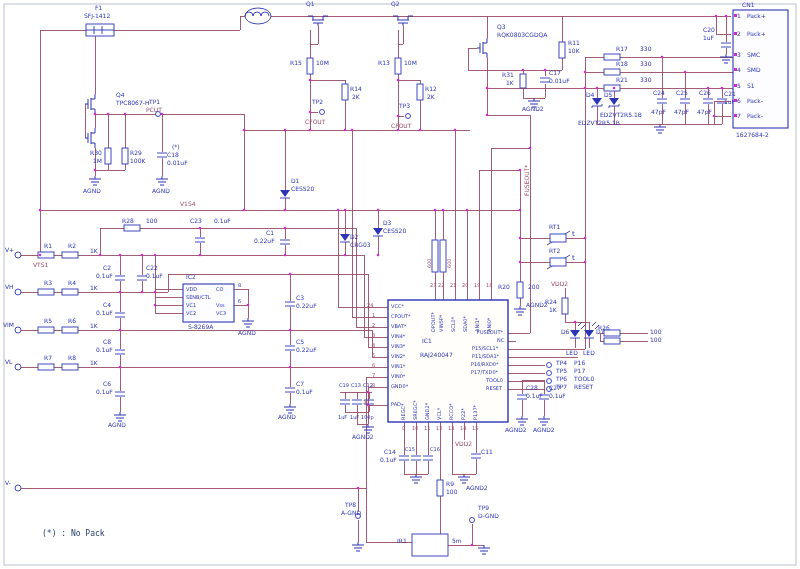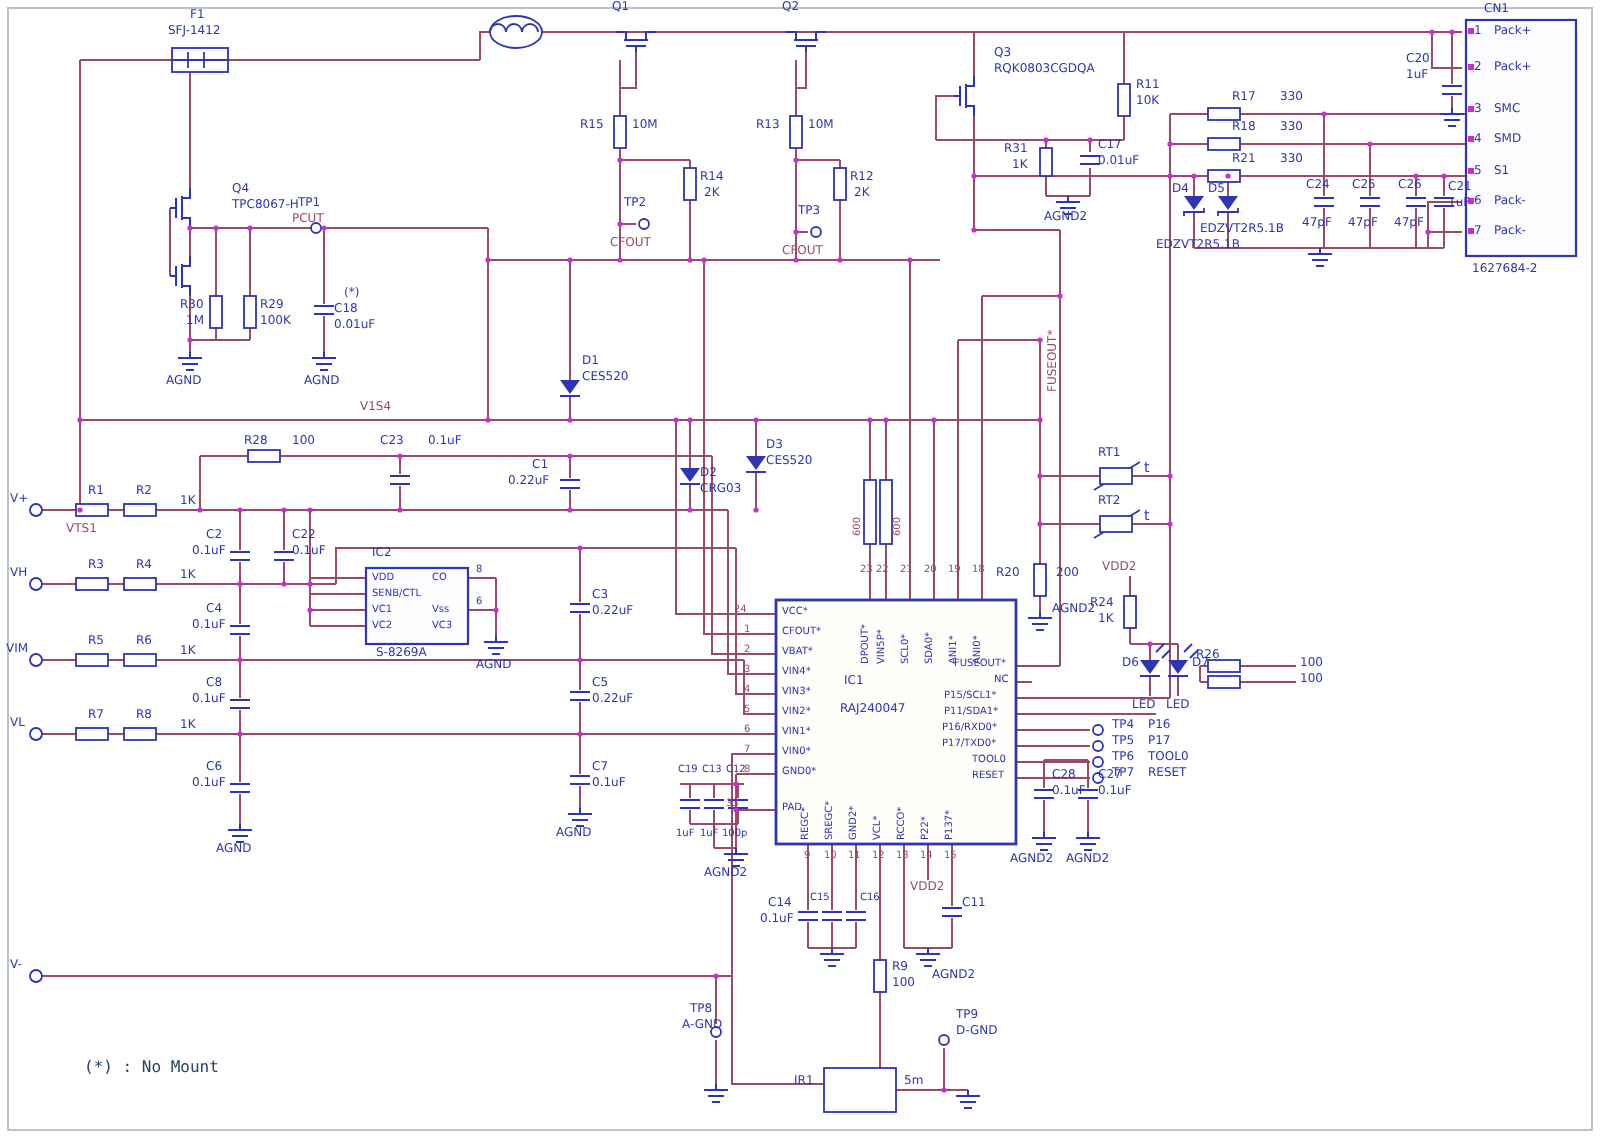--- a/index.html
+++ b/index.html
@@ -544,15 +544,15 @@
       <div class="lb" style="left: 446px; top: 489px; font-size: 6px;">100</div>
       <div class="lb" style="left: 466px; top: 485px; font-size: 6px;">AGND2</div>
       <div class="lb" style="left: 345px; top: 502px; font-size: 6px;">TP8</div>
       <div class="lb" style="left: 341px; top: 510px; font-size: 6px;">A-GND</div>
       <div class="lb" style="left: 478px; top: 505px; font-size: 6px;">TP9</div>
       <div class="lb" style="left: 478px; top: 513px; font-size: 6px;">D-GND</div>
       <div class="lb" style="left: 397px; top: 538px; font-size: 6px;">IR1</div>
       <div class="lb" style="left: 452px; top: 538px; font-size: 6px;">5m</div>
     </div>
 
-<div class="note">(*) : No Mount</div>
+<div class="note">(*) : No Pack</div>
 
 </div>
 
 </body></html>

